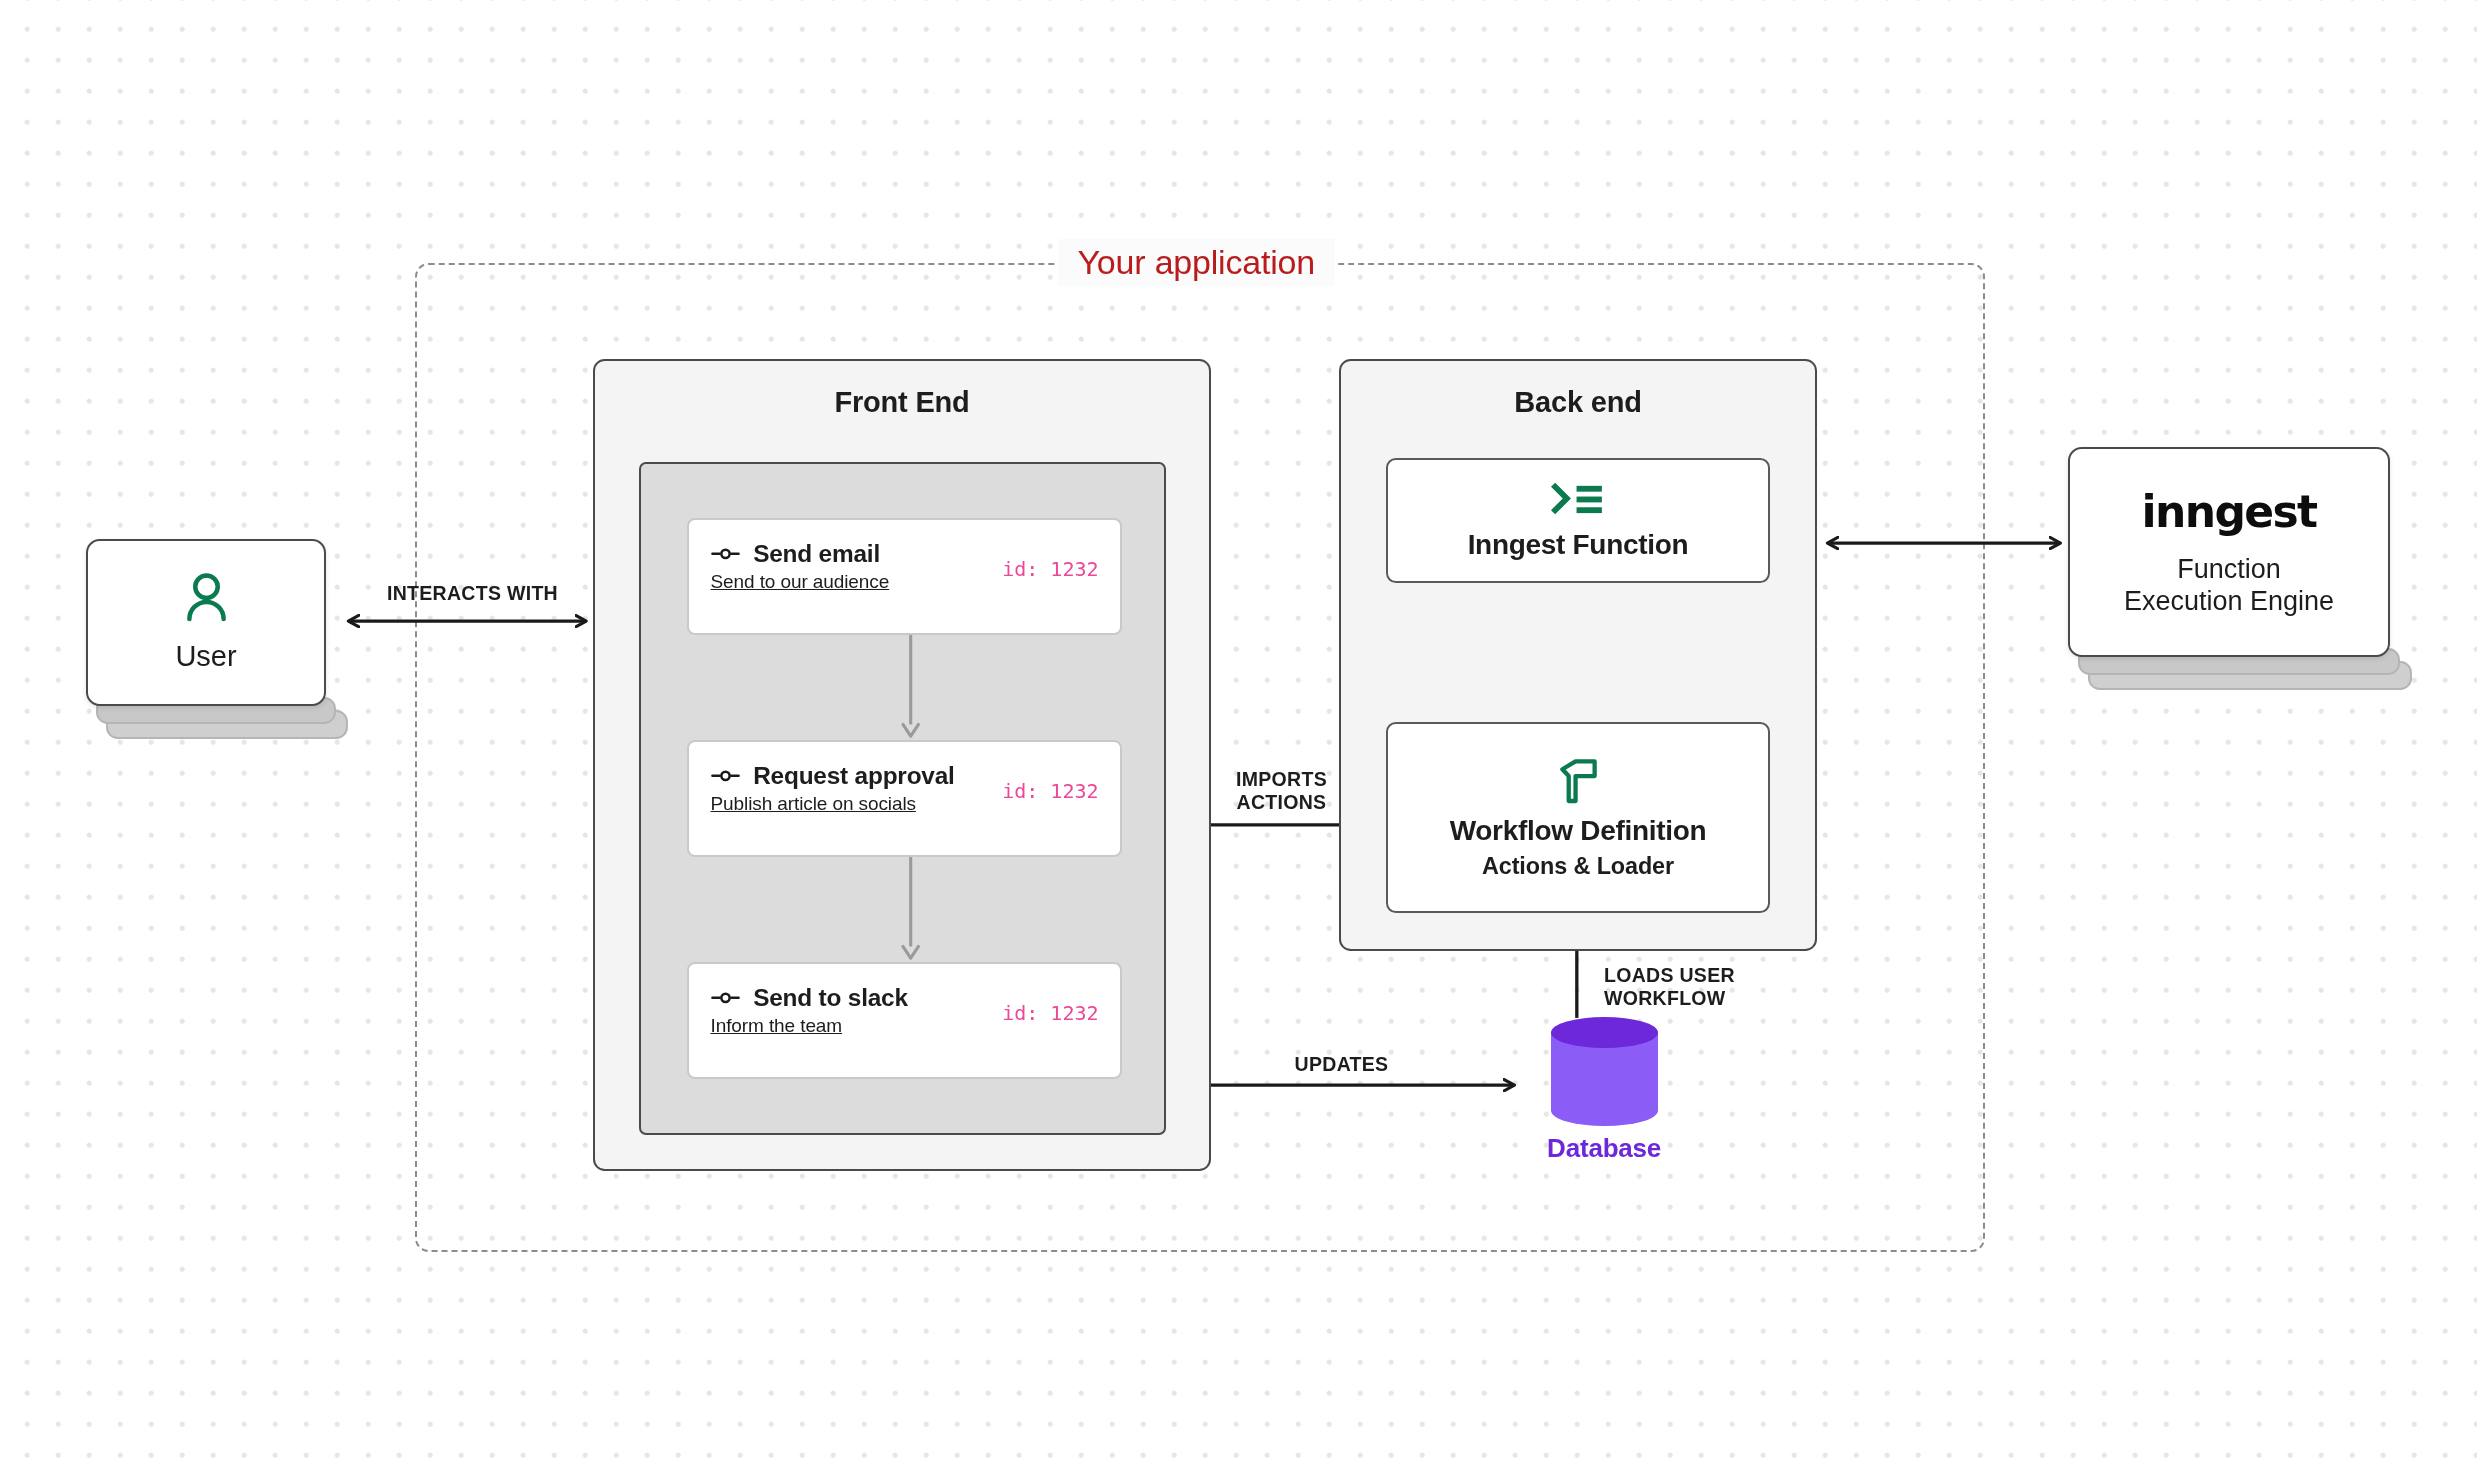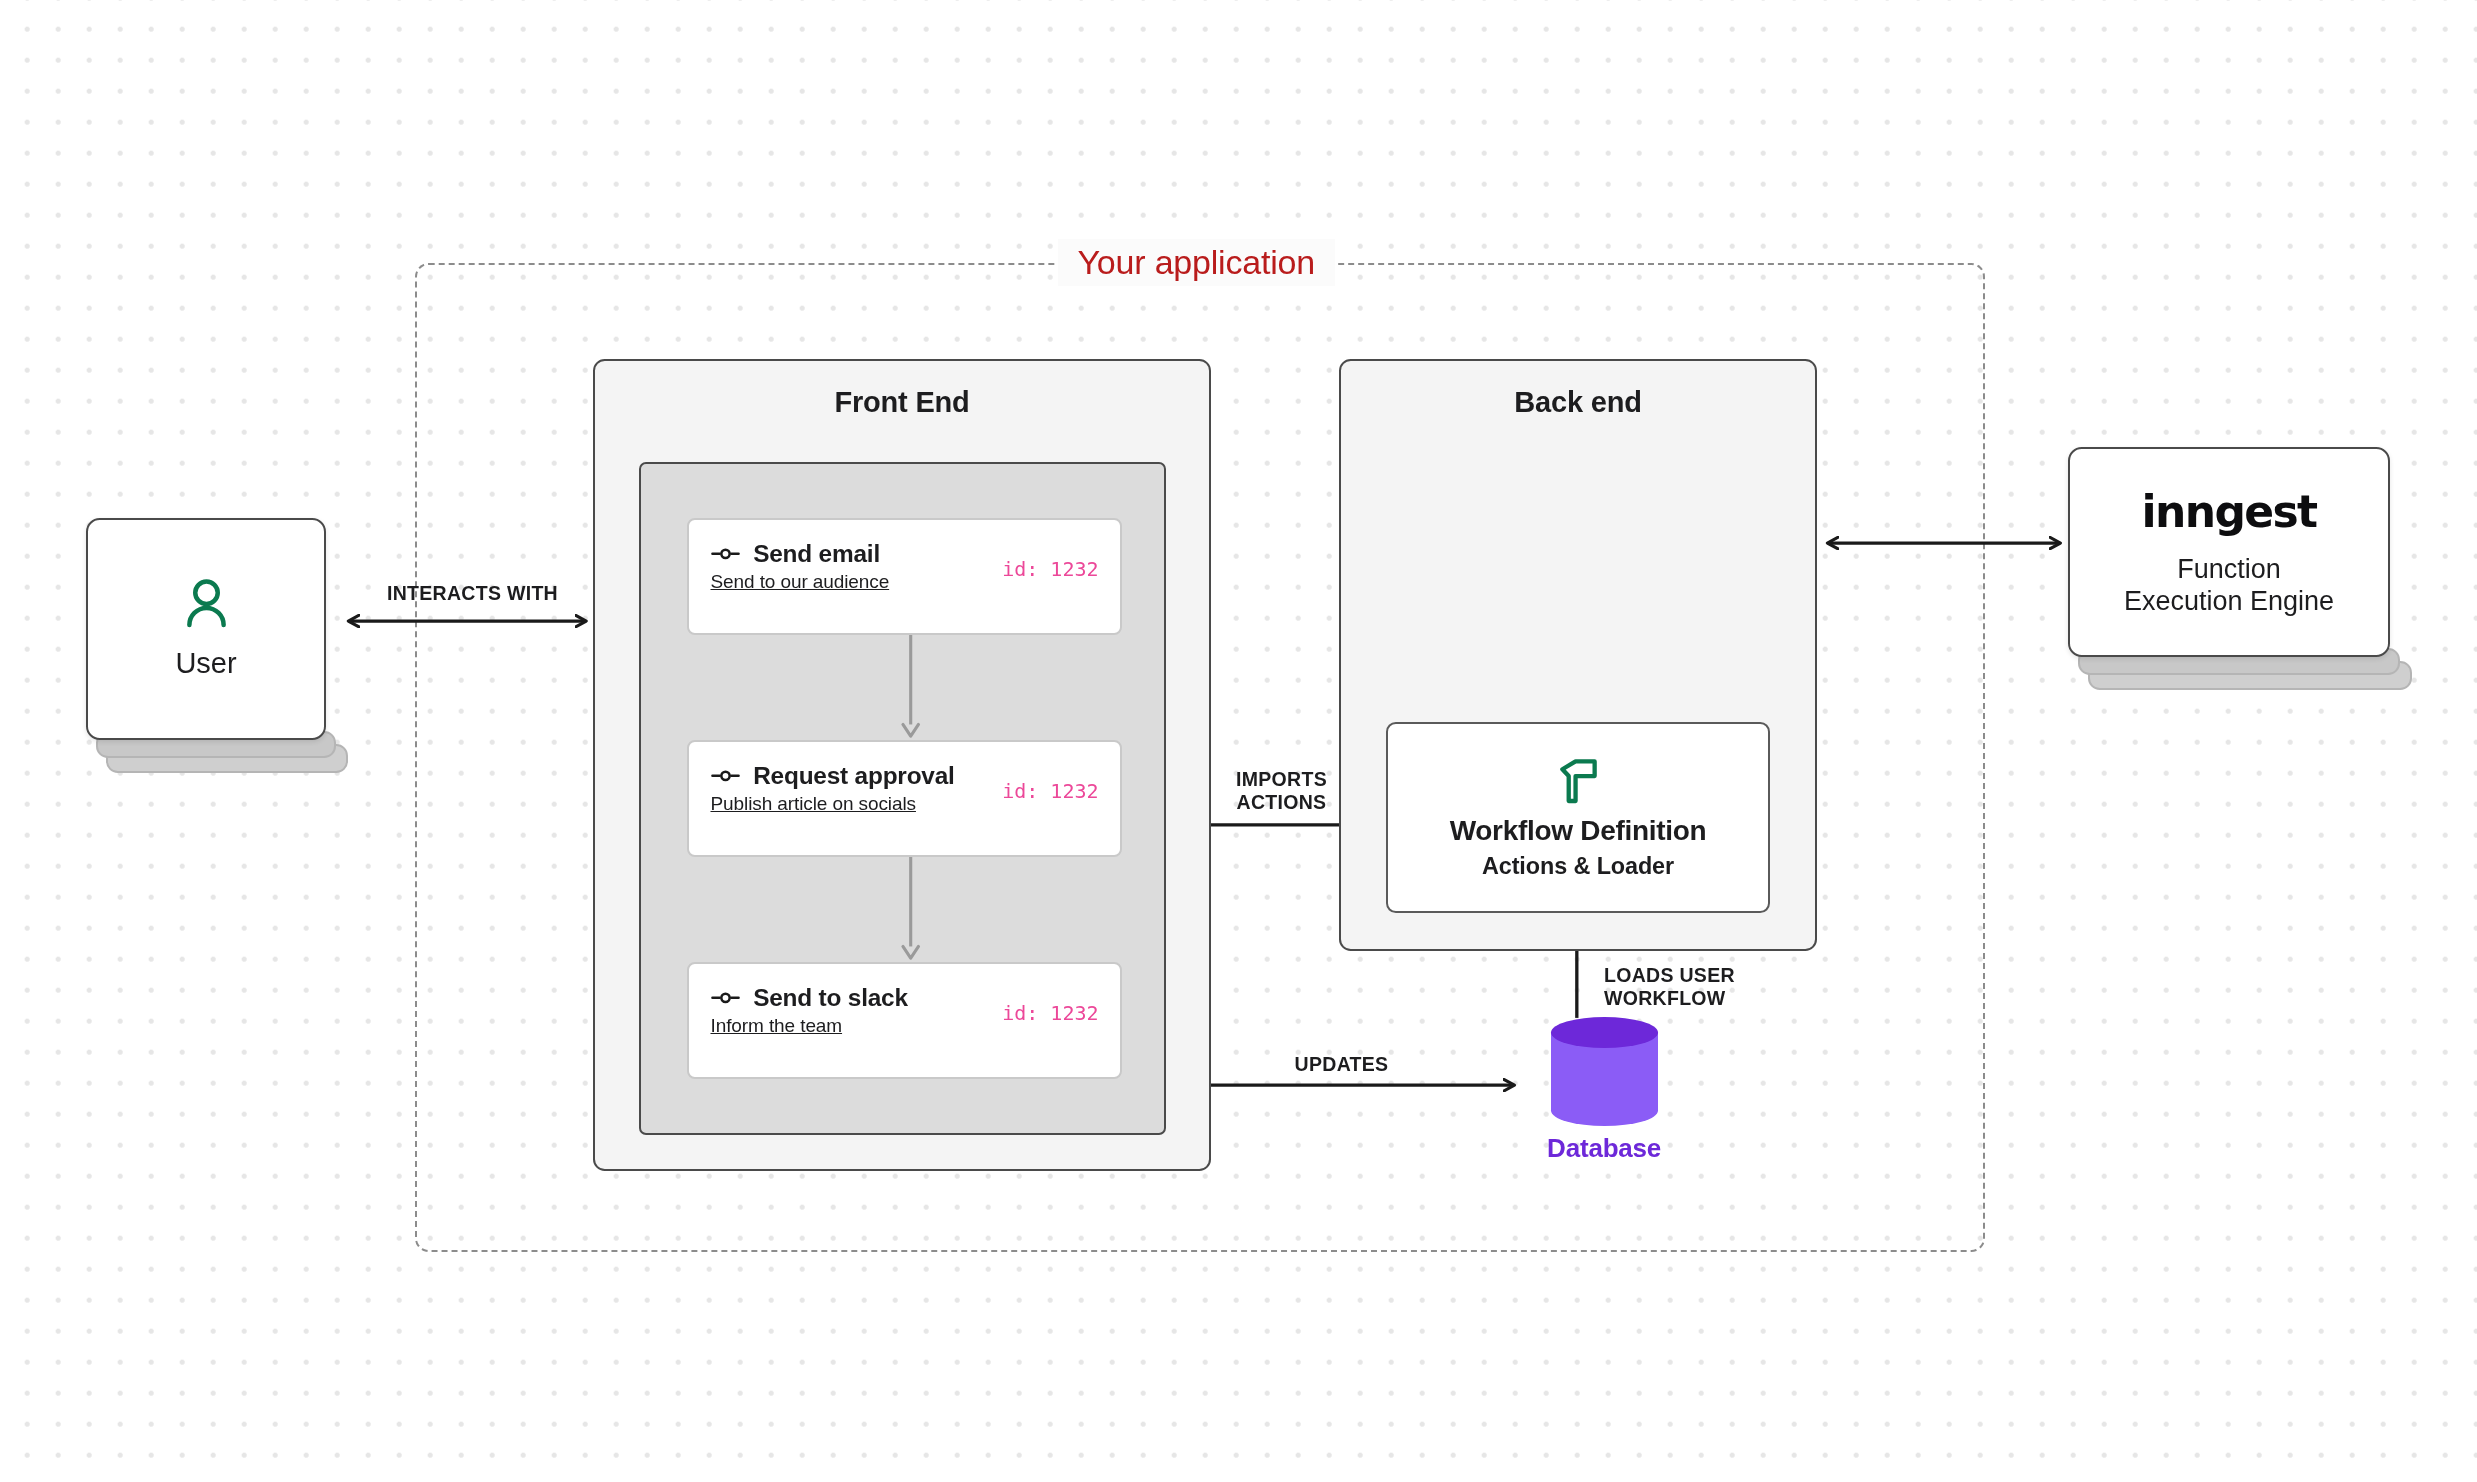--- a/index.html
+++ b/index.html
@@ -70,21 +70,21 @@
     box-sizing: border-box;
     display: flex;
     flex-direction: column;
     align-items: center;
     justify-content: center;
     gap: 17.6px;
     box-shadow: 0 2px 4.9px rgba(0,0,0,0.10);
   }
 
   
-  #user-node { left: 86px; top: 518px; width: 240px; height: 222px; }
+  #user-node { left: 86px; top: 539px; width: 240px; height: 167px; }
   #user-node .node-label {
     font-size: 29px;
     color: #1d1d1f;
     font-weight: 400;
   }
 
   
   #inngest-node { left: 2068px; top: 447px; width: 322px; height: 210px; }
   .inngest-wordmark {
     font-size: 44px;
@@ -422,20 +422,31 @@
         <span class="step-id">id: 1232</span>
       </div>
       <div class="step-desc">Inform the team</div>
     </div>
   </div>
 
   <div class="panel" id="backend-panel">
     <div class="panel-title">Back end</div>
   </div>
 
+  <div class="be-card" id="inngest-function-card">
+    <span class="be-icon">
+      <svg width="55" height="37" viewBox="0 0 56 38">
+        <path d="M4,7 L16,19 L4,31" fill="none" stroke="#0b7a4f" stroke-width="6" stroke-linecap="square" stroke-linejoin="miter"></path>
+        <line x1="26" y1="9" x2="52" y2="9" stroke="#0b7a4f" stroke-width="6"></line>
+        <line x1="26" y1="20" x2="52" y2="20" stroke="#0b7a4f" stroke-width="6"></line>
+        <line x1="26" y1="31" x2="52" y2="31" stroke="#0b7a4f" stroke-width="6"></line>
+      </svg>
+    </span>
+    <span class="be-title">Inngest Function</span>
+  </div>
 
   <div class="be-card" id="workflow-definition-card">
     <span class="be-icon">
       <svg width="45" height="49" viewBox="0 0 46 50">
         <path d="M6.5,14.5 L20,6.5 L39.5,6.5 L39.5,21.5 L20,21.5 L20,47 L13,47 L13,21.5 Z" fill="none" stroke="#0b7a4f" stroke-width="4.4" stroke-linejoin="round" stroke-linecap="round"></path>
       </svg>
     </span>
     <span class="be-title">Workflow Definition</span>
     <span class="be-sub">Actions &amp; Loader</span>
   </div>

